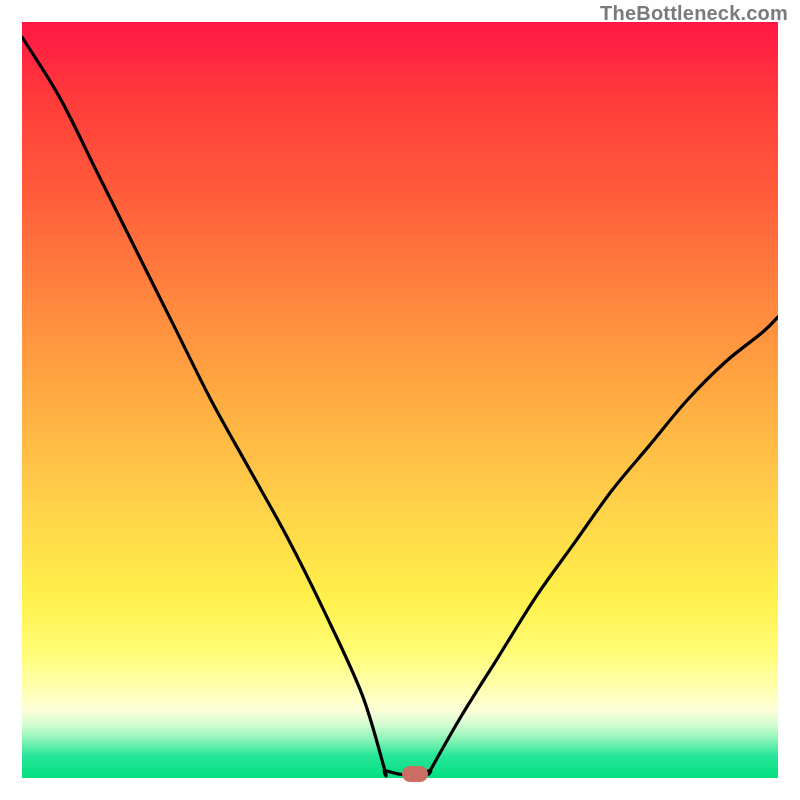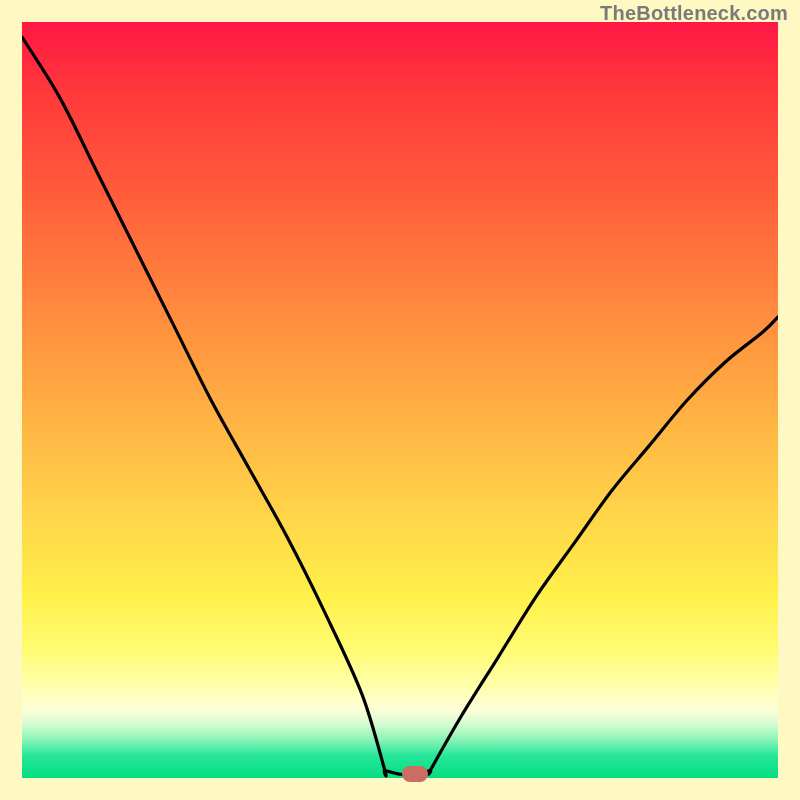--- a/index.html
+++ b/index.html
@@ -10,21 +10,21 @@
     background: #000;
     font-family: Arial, Helvetica, sans-serif;
     overflow: hidden;
   }
   .frame {
     position: absolute;
     left: 0;
     top: 0;
     width: 800px;
     height: 800px;
-    background: #fef9c3;
+    background: #ffffff;
   }
   .watermark {
     position: absolute;
     top: 2px;
     right: 12px;
     font-size: 20px;
     font-weight: 600;
     color: #7a7a7a;
     letter-spacing: 0.2px;
     z-index: 40;

